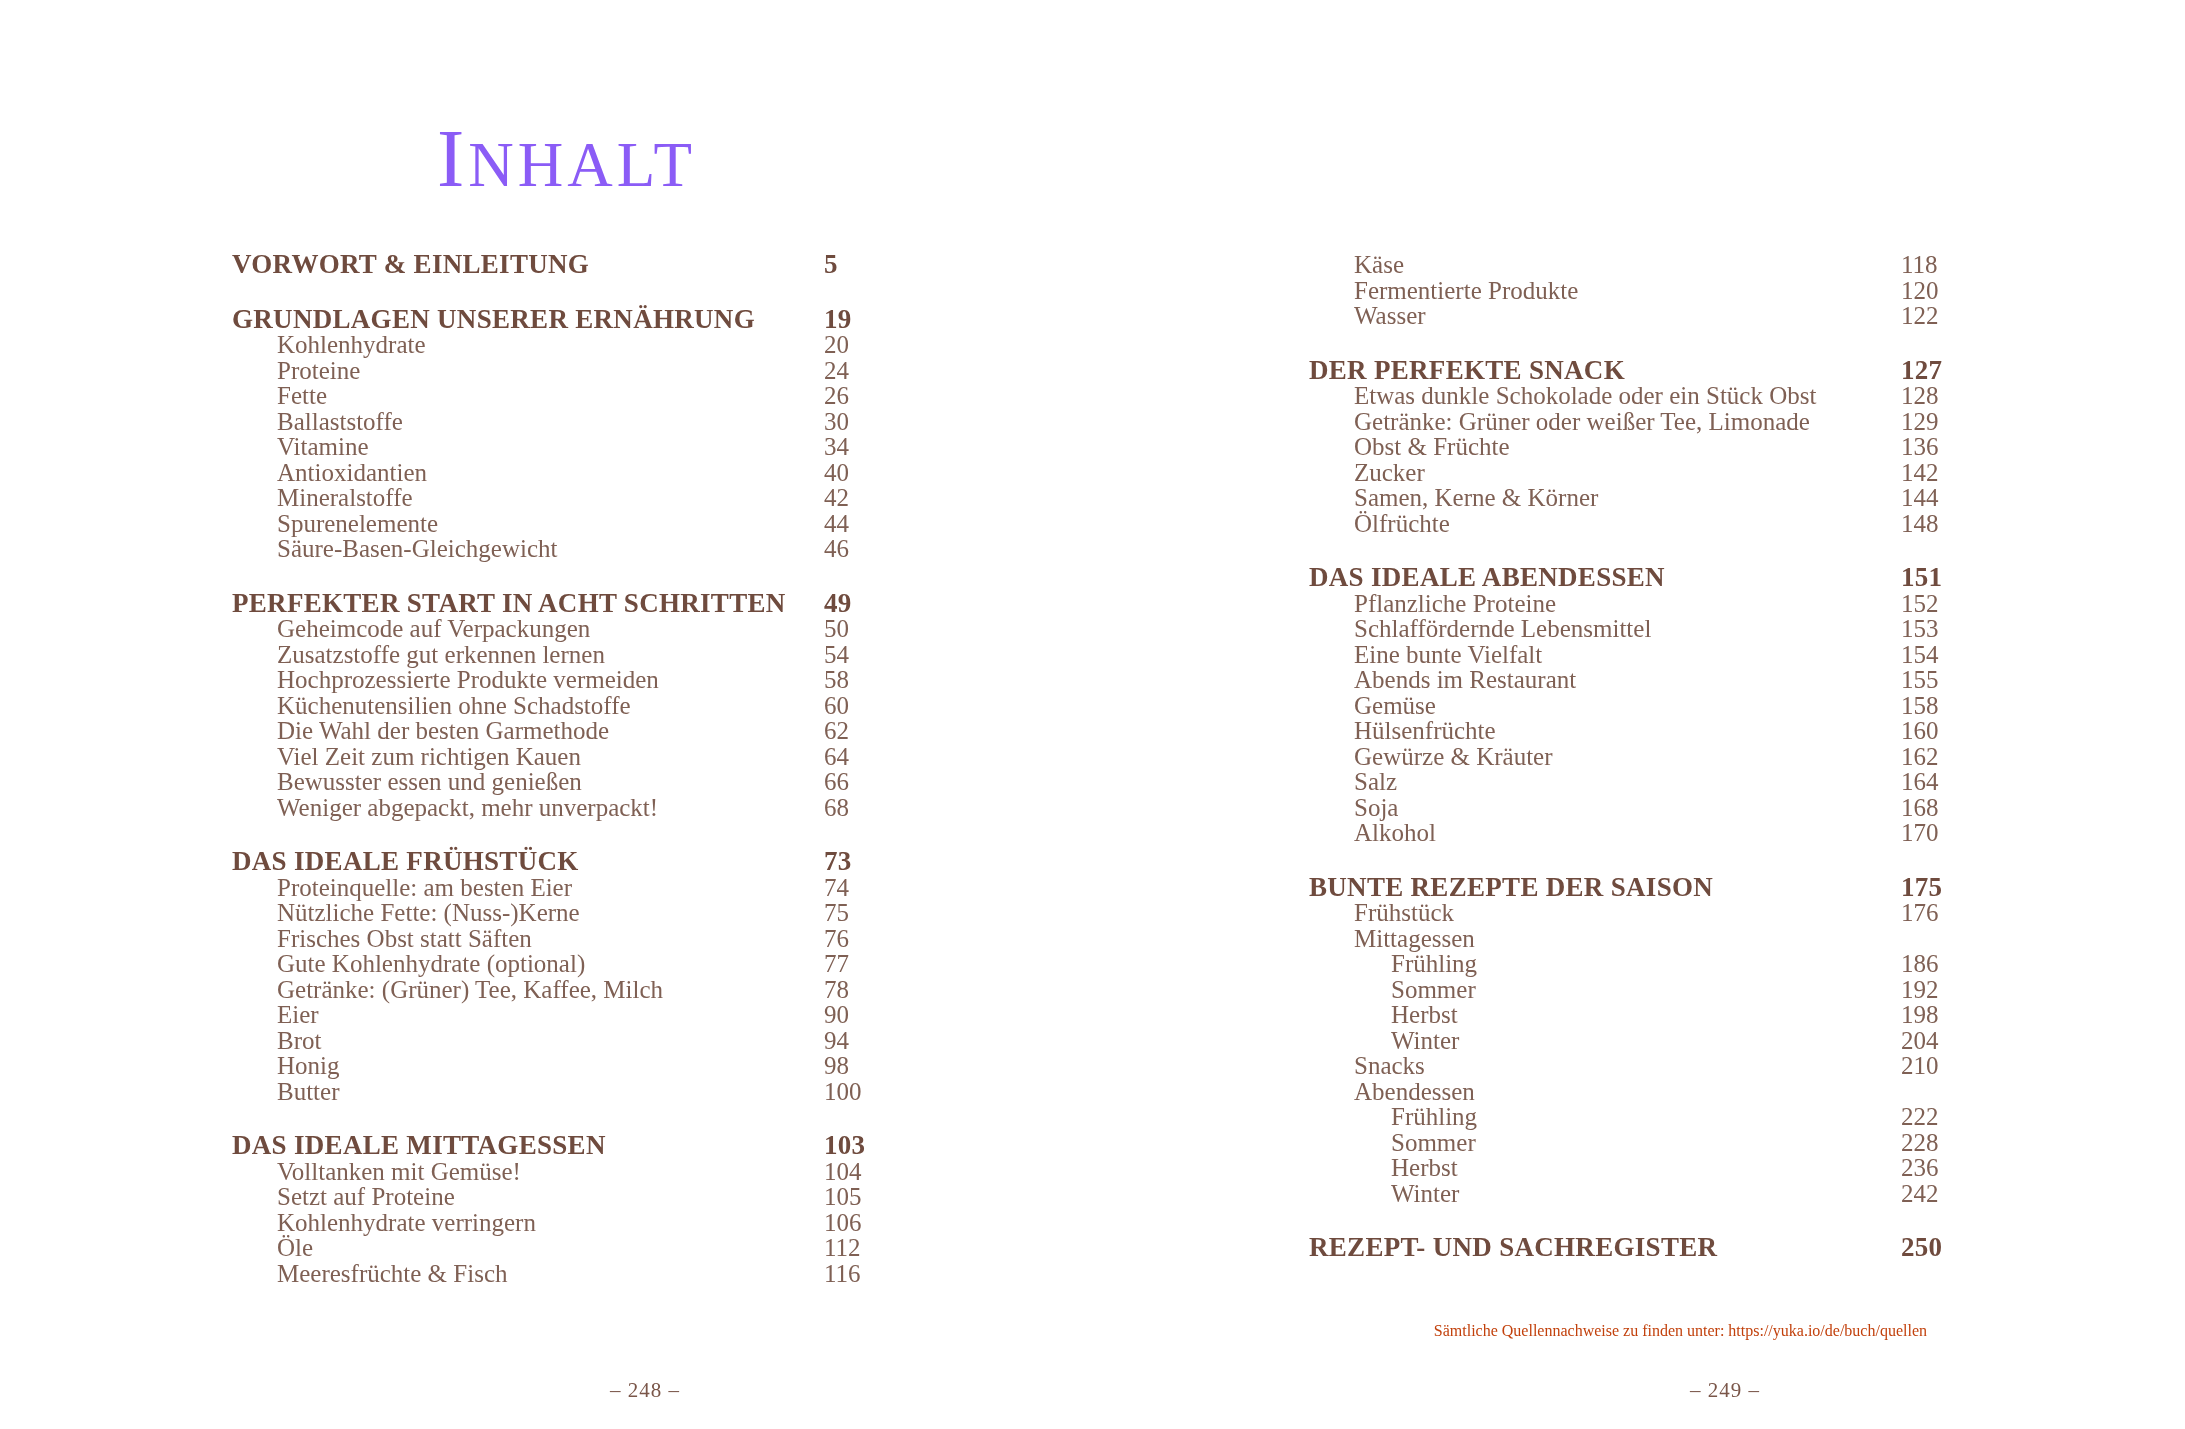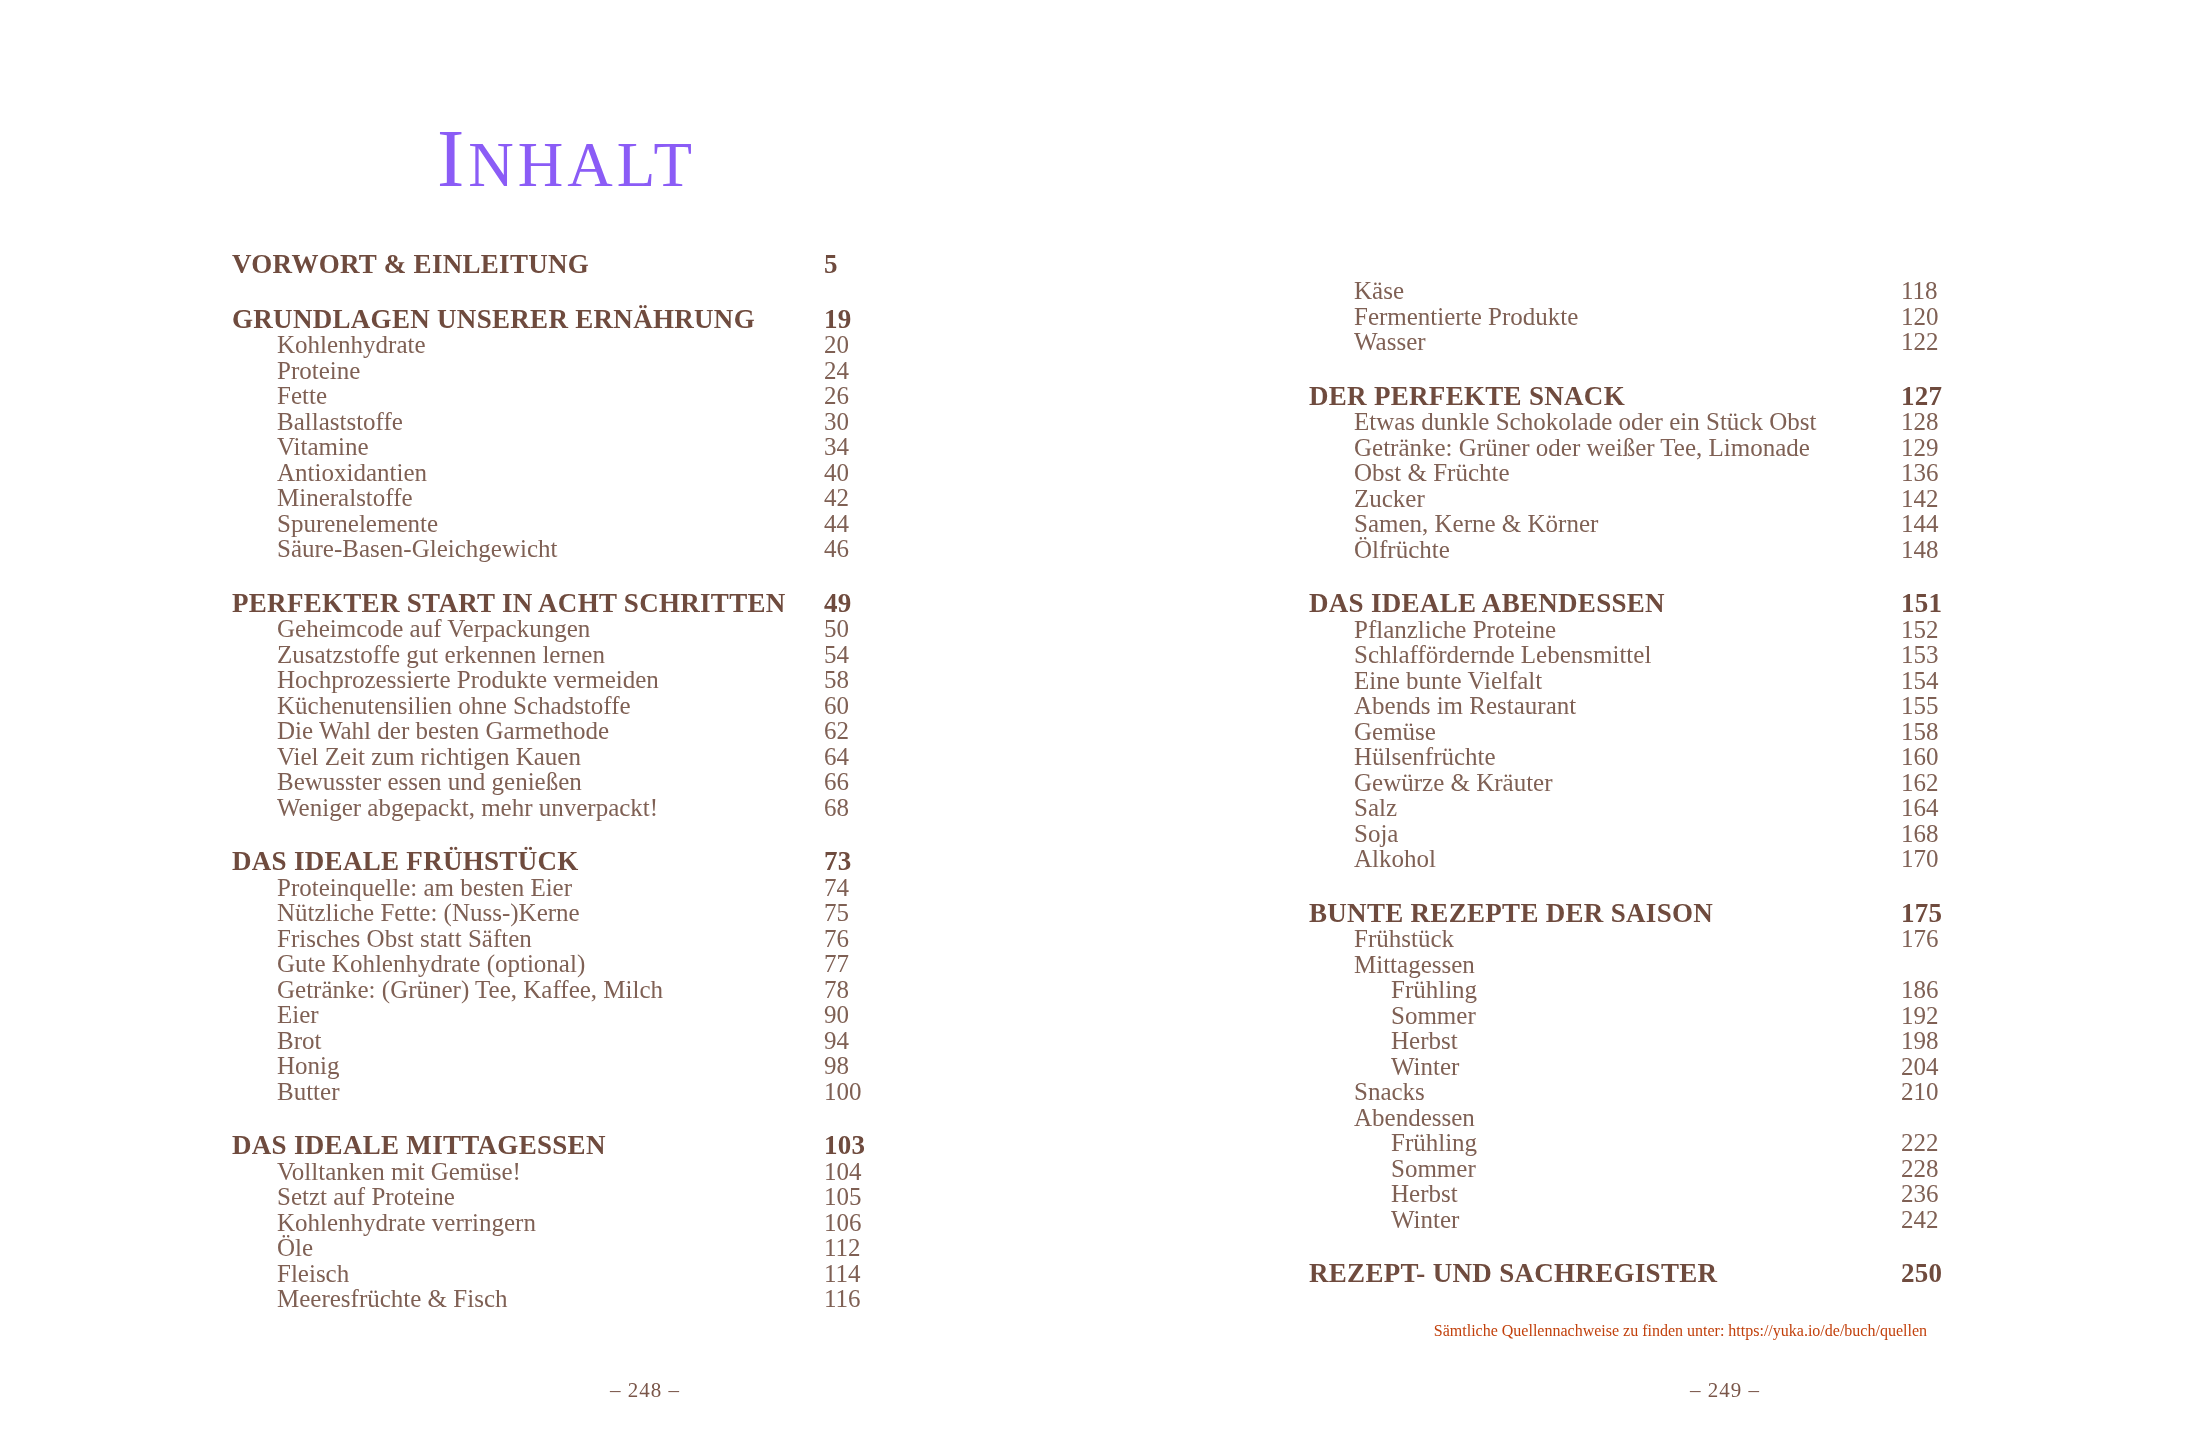--- a/index.html
+++ b/index.html
@@ -15,21 +15,21 @@
     left:437px;top:118px;
     color:#8b5cf6;
     white-space:nowrap;
     line-height:1;
   }
   .page-title .initial{font-size:82px;letter-spacing:4px;}
   .page-title .rest{font-size:63px;letter-spacing:4px;}
 
   .toc-column{position:absolute;top:252px;}
   .toc-column.left{left:232px;width:700px;}
-  .toc-column.right{left:1309px;width:720px;margin-top:26px;}
+  .toc-column.right{left:1309px;width:720px;}
 
   .toc-section{margin:0;text-decoration:underline;}
   .toc-section:not(.first){margin-top:29px;}
 
   .toc-row{
     position:relative;
     height:25.5px;
     line-height:25.5px;
     white-space:nowrap;
   }
@@ -115,21 +115,20 @@
       <div class="toc-row item level1"><span class="lab">Brot</span><span class="num">94</span></div>
       <div class="toc-row item level1"><span class="lab">Honig</span><span class="num">98</span></div>
       <div class="toc-row item level1"><span class="lab">Butter</span><span class="num">100</span></div>
     </div>
     <div class="toc-section">
       <div class="toc-row header"><span class="lab">DAS IDEALE MITTAGESSEN</span><span class="num">103</span></div>
       <div class="toc-row item level1"><span class="lab">Volltanken mit Gemüse!</span><span class="num">104</span></div>
       <div class="toc-row item level1"><span class="lab">Setzt auf Proteine</span><span class="num">105</span></div>
       <div class="toc-row item level1"><span class="lab">Kohlenhydrate verringern</span><span class="num">106</span></div>
       <div class="toc-row item level1"><span class="lab">Öle</span><span class="num">112</span></div>
-      <div class="toc-row item level1"><span class="lab">Fleisch</span><span class="num">114</span></div>
       <div class="toc-row item level1"><span class="lab">Meeresfrüchte &amp; Fisch</span><span class="num">116</span></div>
     </div>
   </div>
 <div class="toc-column right">
     <div class="toc-section first">
       <div class="toc-row item level1"><span class="lab">Käse</span><span class="num">118</span></div>
       <div class="toc-row item level1"><span class="lab">Fermentierte Produkte</span><span class="num">120</span></div>
       <div class="toc-row item level1"><span class="lab">Wasser</span><span class="num">122</span></div>
     </div>
     <div class="toc-section">

